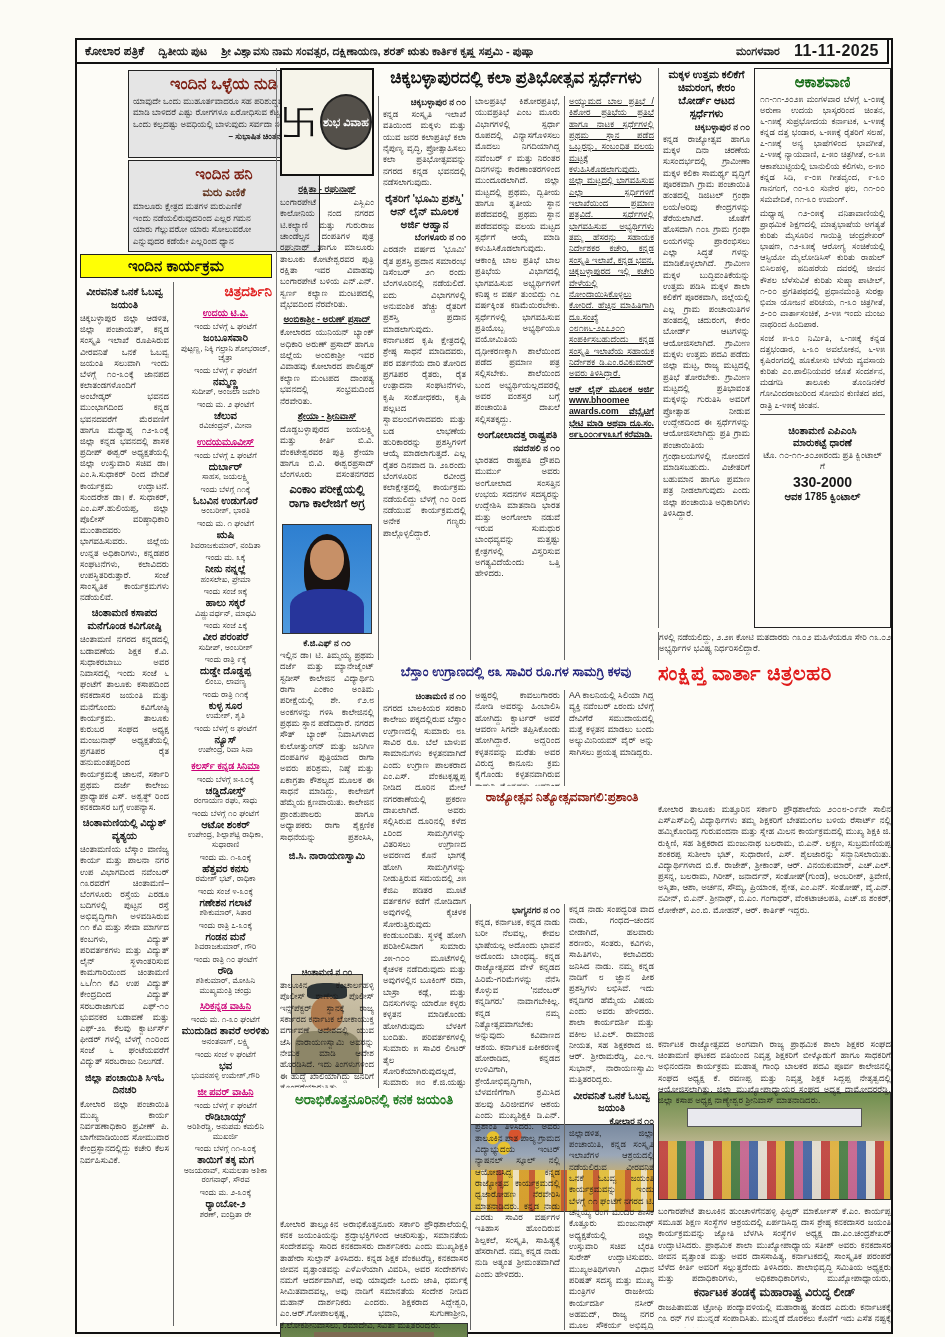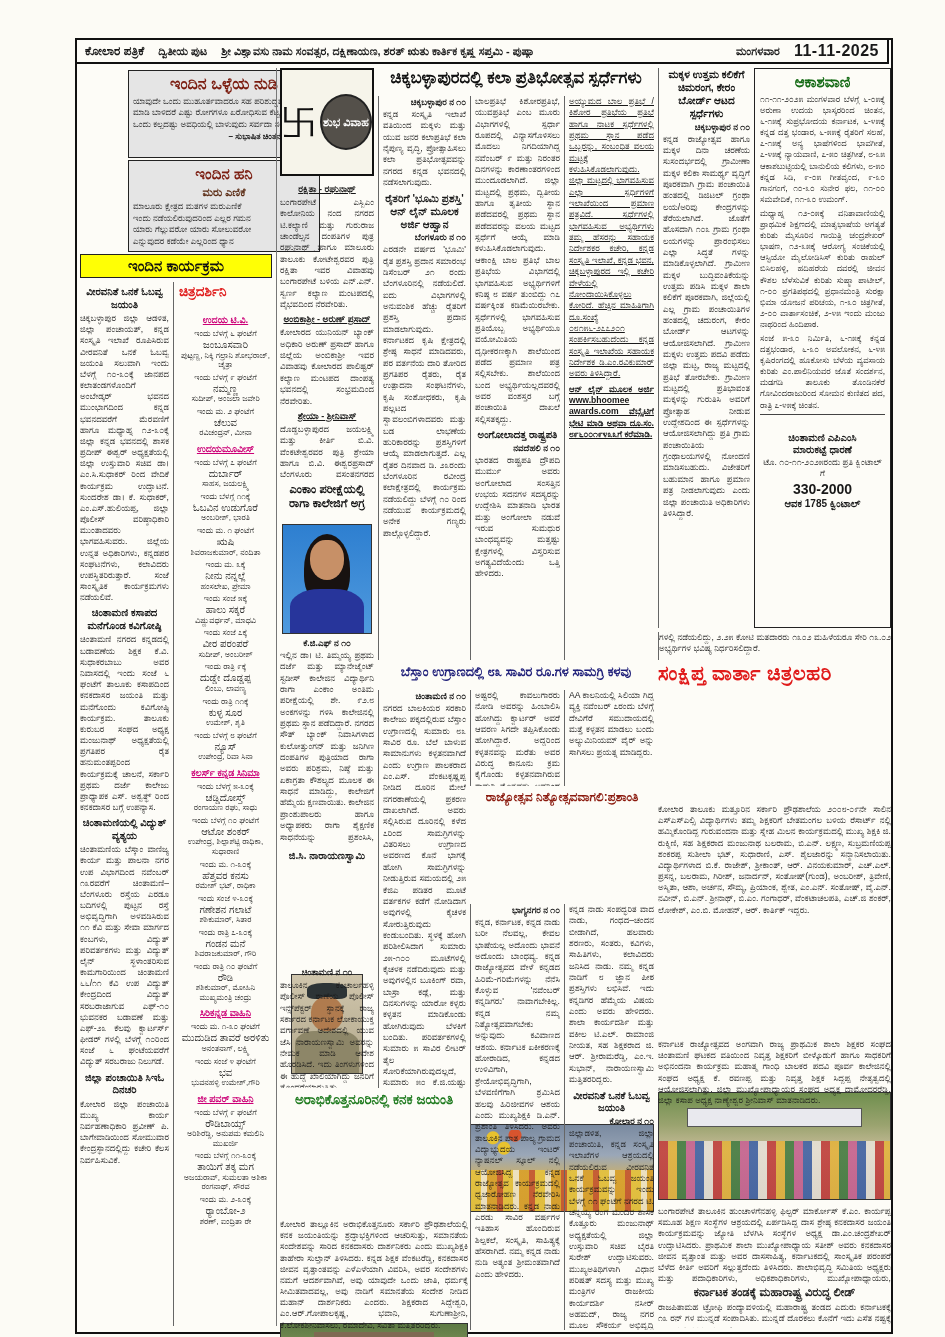--- a/index.html
+++ b/index.html
@@ -18,24 +18,24 @@
   .small-body{font-size:8.6px;line-height:1.32;text-align:justify;margin:0;}
   .attr{font-size:8.2px;font-weight:bold;text-align:right;margin-top:2px;}
   .hani-sub{font-weight:bold;font-size:11px;text-align:center;color:#5a2a12;margin:2px 0;}
   .hani-line{font-size:8.6px;line-height:1.35;text-align:left;}
   .banner{background:#ffff05;border:1.5px solid #222;display:flex;align-items:center;justify-content:center;font-weight:bold;font-size:15px;color:#111;box-sizing:border-box;}
   .col{box-sizing:border-box;overflow:hidden;}
   .rule-r{border-right:1px solid #666;}
   .rule-l{border-left:1px solid #666;}
   .event h4{font-size:10px;text-align:center;margin:4px 0 2px;line-height:1.25;}
   .event p{font-size:8.6px;line-height:1.3;text-align:justify;margin:0;}
-  .tv-title{color:#e01b1b;font-weight:bold;font-size:13.5px;text-align:left;margin:2px 0 14px;}
+  .tv-title{color:#e01b1b;font-weight:bold;font-size:13.5px;text-align:right;margin:2px 0 7px;}
   .tve-ch{color:#cc0077;font-weight:bold;font-size:9.5px;text-align:center;text-decoration:underline;margin-top:5px;}
   .tve-time{font-size:8px;text-align:center;margin-top:3px;}
-  .tve-name{font-weight:normal;font-size:10px;text-align:center;line-height:1.15;}
+  .tve-name{font-weight:bold;font-size:10px;text-align:center;line-height:1.15;}
   .tve-cast{font-size:8px;text-align:center;line-height:1.2;color:#222;}
   .logo-box{border:2.5px solid #111;background:#f6f4ea;display:flex;align-items:center;justify-content:center;gap:4px;box-sizing:border-box;}
   .swastika{font-size:34px;line-height:1;color:#111;}
   .logo-disc{width:52px;height:52px;border-radius:50%;background:#54504a;border:2px solid #222;display:flex;align-items:center;justify-content:center;}
   .logo-disc span{color:#fff;font-weight:bold;font-size:11px;text-align:center;line-height:1.1;}
   .wed-couple{font-weight:bold;font-size:9px;text-align:center;text-decoration:underline;margin:4px 0 2px;}
   .headline-xl{font-weight:bold;font-size:16.5px;text-align:center;line-height:1.15;color:#101010;}
   .headline-md{font-weight:bold;font-size:11.5px;text-align:center;line-height:1.25;color:#101010;}
   .headline-besta{font-weight:bold;font-size:13px;text-align:center;color:#20207a;}
   .headline-raj{font-weight:bold;font-size:12px;text-align:center;color:#8b1a0e;}
@@ -58,21 +58,21 @@
   .ph-crowd .people{position:absolute;left:0;right:0;bottom:0;height:55%;background:repeating-linear-gradient(90deg,#c23a3a 0 9px,#e4b33a 9px 18px,#3f7a3f 18px 27px,#c85f93 27px 36px,#3a5fa8 36px 45px,#e8e3da 45px 54px);opacity:.85;}
   .ph-crowd .banner-strip{position:absolute;left:12%;right:12%;top:14%;height:16%;background:#e9e9ee;border:1px solid #555;}
   .ph-yellow{background:linear-gradient(180deg,#7a8aa0 0%,#9aa7b8 35%,#cbb06a 60%,#b09050 100%);}
   .ph-yellow .balloons{position:absolute;left:6%;top:6%;width:30%;height:30%;background:radial-gradient(circle at 20% 30%,#e8c22e 0 6px,transparent 7px),radial-gradient(circle at 60% 20%,#d8542e 0 6px,transparent 7px),radial-gradient(circle at 40% 70%,#e8c22e 0 6px,transparent 7px);}
   .ph-yellow .people{position:absolute;left:0;right:0;bottom:0;height:48%;background:repeating-linear-gradient(90deg,#e5c23c 0 10px,#f0e6c8 10px 16px,#d9a02a 16px 26px,#c5562e 26px 32px);opacity:.9;}
   .ph-school{background:linear-gradient(180deg,#5d7a44 0%,#7d9058 25%,#c9b695 45%,#a8977a 100%);}
   .ph-school .roof{position:absolute;left:18%;right:18%;top:8%;height:14%;background:#7e6a52;}
   .akash-box{border:1.5px solid #222;background:#fdfcf7;box-sizing:border-box;padding:3px 5px;overflow:hidden;}
   .akash-title{color:#156b15;font-weight:bold;font-size:15px;text-align:center;margin:1px 0 3px;}
   .akash-p{font-size:8.4px;line-height:1.32;text-align:justify;margin:0 0 3px;}
-  .market{border-top:1px solid #444;margin-top:3px;padding-top:17px;text-align:center;}
+  .market{border-top:1px solid #444;margin-top:3px;padding-top:10px;text-align:center;}
   .market .m1{font-weight:bold;font-size:10px;}
   .market .m2{font-size:8.6px;margin-top:1px;}
   .market .price{font-weight:bold;font-size:14px;margin-top:2px;}
   .market .arr{font-weight:bold;font-size:10px;margin-top:1px;}
   .url{font-weight:bold;}
   .sports-head{font-weight:bold;font-size:11.5px;text-align:center;}
   .vr{background:#777;width:1px;}
 </style>
 </head>
 <body>

